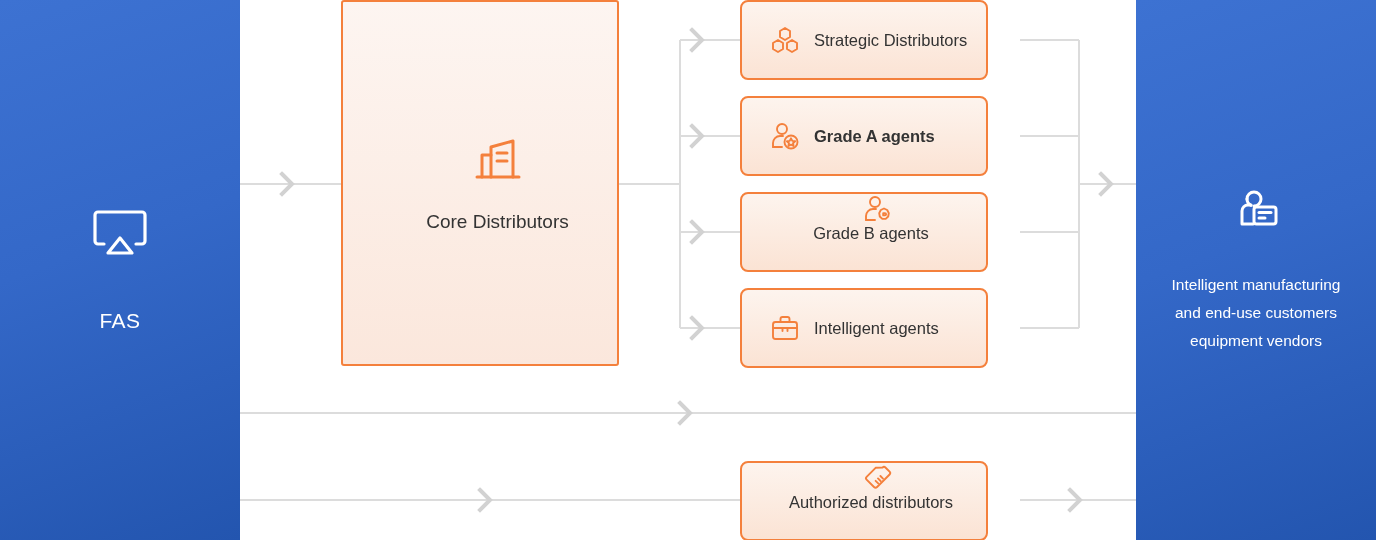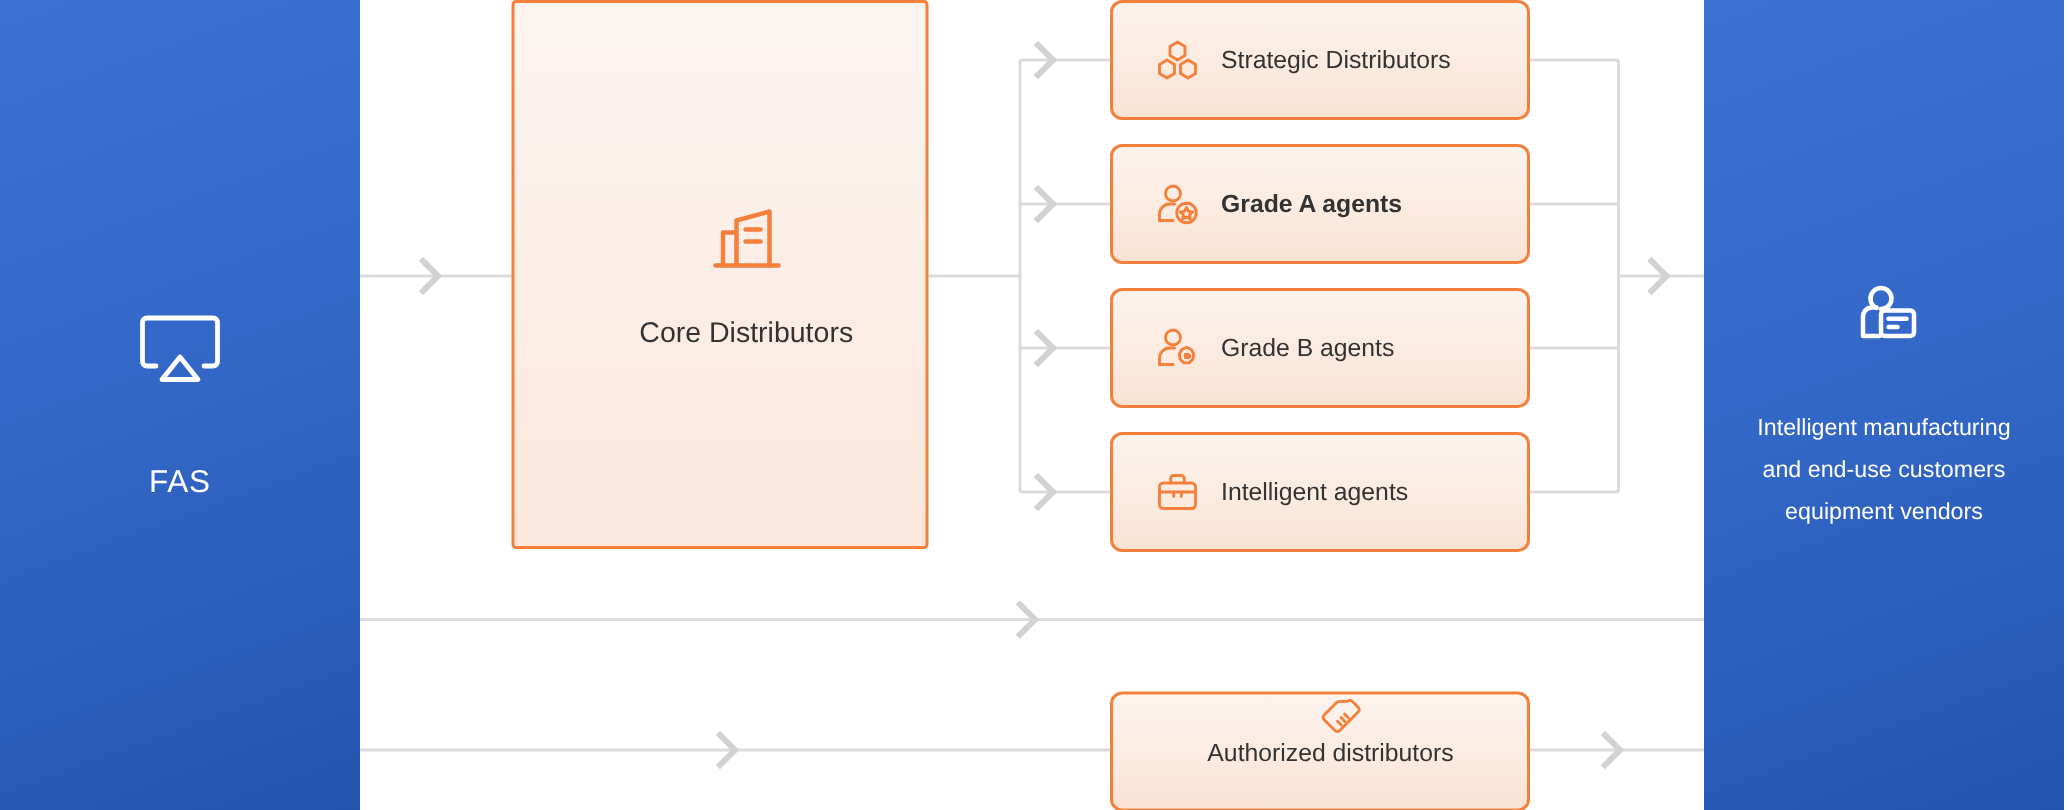--- a/index.html
+++ b/index.html
@@ -40,33 +40,33 @@
     box-sizing:border-box;
     display:flex;flex-direction:column;align-items:center;justify-content:center;
     z-index:3;
     padding-left:35px;
   }
   #core-box .core-icon{display:block;margin-bottom:22px;}
   #core-box .core-label{font-size:19px;color:#333333;}
 
   
   .card{
-    position:absolute;left:740px;width:280px;height:80px;
+    position:absolute;left:740px;width:248px;height:80px;
     border:2px solid #f4803c;border-radius:8px;
     background:linear-gradient(180deg,#fdf4ee 0%,#fbe3d4 100%);
     box-sizing:border-box;
     display:flex;align-items:center;
     z-index:3;
   }
   .card .card-icon{flex:0 0 auto;margin-left:28px;display:flex;align-items:center;}
   .card .card-label{margin-left:14px;font-size:16.5px;color:#333333;white-space:nowrap;}
 
   #card-strategic{top:0px;}
   #card-gradea{top:96px;font-weight:bold;}
-  #card-gradeb{top:192px;}
+  #card-gradeb{top:192px;flex-direction:column;}
   #card-specialized{top:288px;}
   #card-authorized{top:461px;flex-direction:column;}
 </style>
 </head>
 <body>
 
 <div id="stage">
 
   <svg id="wires" viewBox="0 0 1380 540" width="1380" height="540" aria-hidden="true">
     <g stroke="#dcdcdc" stroke-width="2" fill="none">

